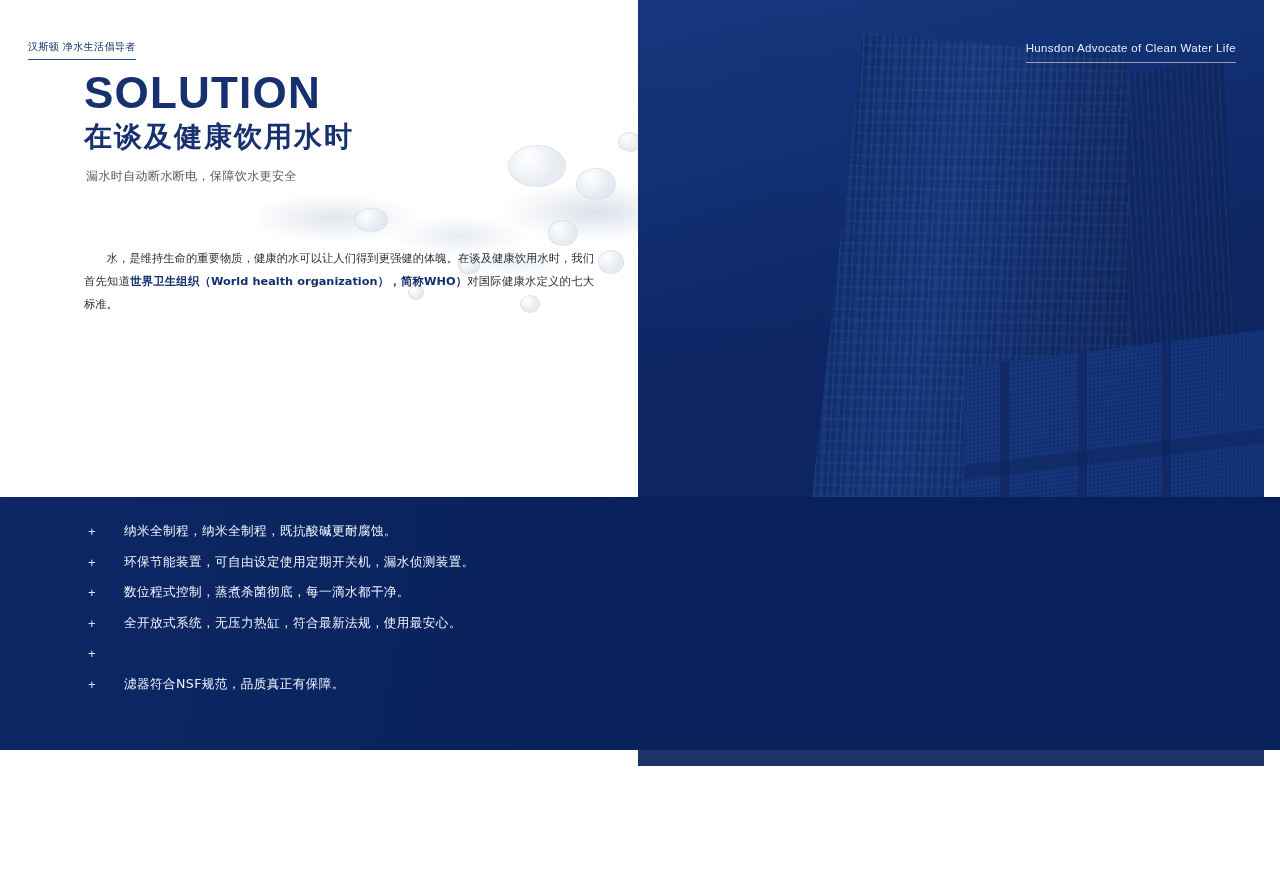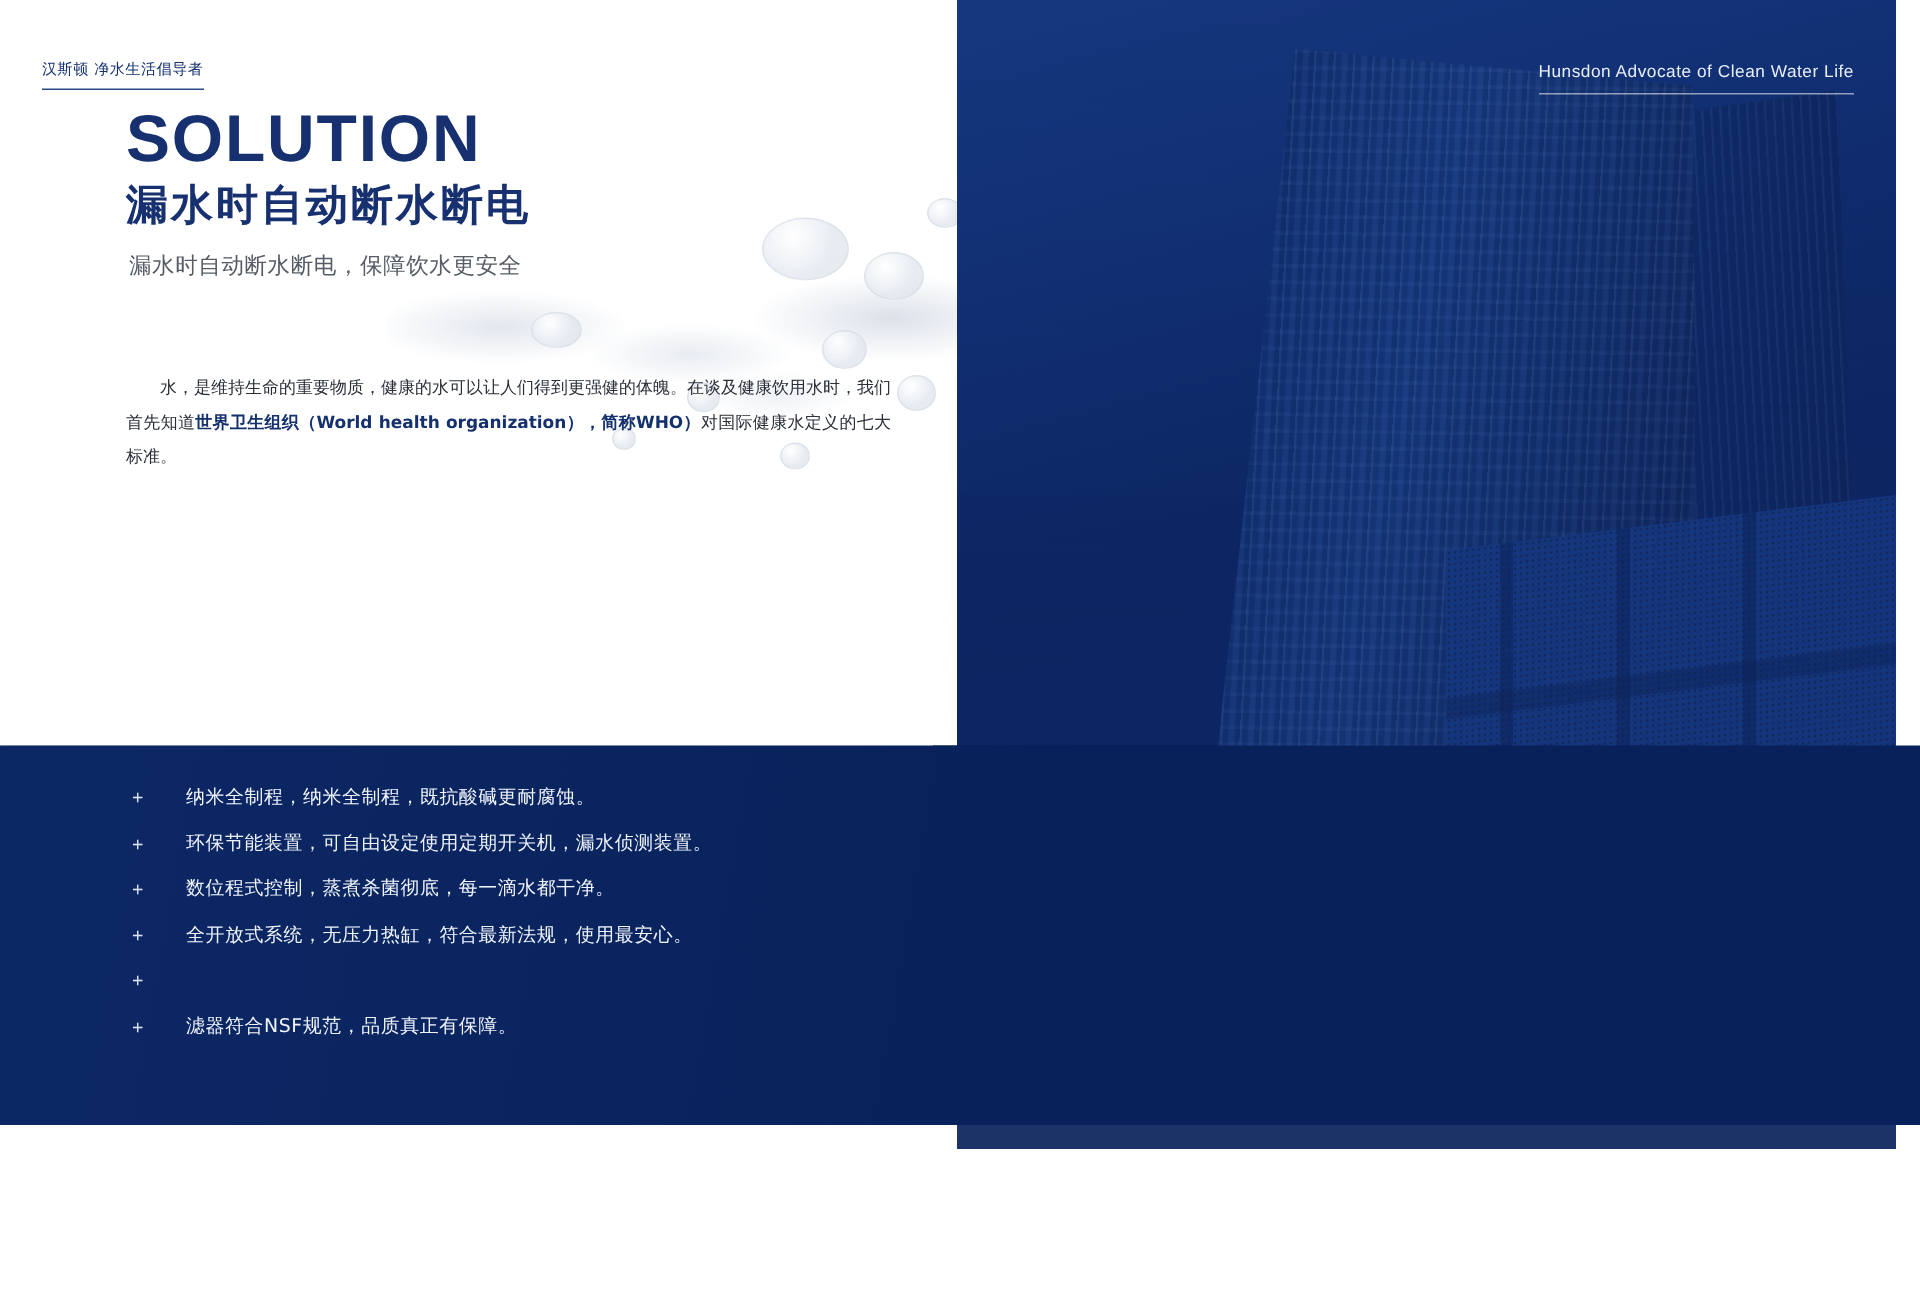--- a/index.html
+++ b/index.html
@@ -182,21 +182,21 @@
     font-size:44px; font-weight:800; color:#17306f;
     letter-spacing:1.2px; line-height:1.05;
   }
   .title-cn{
     position:absolute; left:84px; top:118px;
     font-size:28px; font-weight:700; color:#17306f; letter-spacing:2px;
     font-family:"DejaVu Sans","Liberation Sans",sans-serif;
   }
   .subtitle{
     position:absolute; left:86px; top:168px;
-    font-size:15px; color:#565c66; letter-spacing:.4px;
+    font-size:12px; color:#565c66; letter-spacing:.4px;
     font-family:"DejaVu Sans","Liberation Sans",sans-serif;
   }
 
   .body-copy{
     position:absolute; left:84px; top:247px; width:510px;
     font-size:11.3px; line-height:2.05; color:#2a2f38; text-align:justify;
     font-family:"DejaVu Sans","Liberation Sans",sans-serif;
   }
   .body-copy p{ text-indent:2em; }
   .body-copy p + p{ margin-top:14px; }
@@ -305,21 +305,21 @@
       <div class="blob" style="left:96px;  top:168px; width:34px; height:24px;"></div>
       <div class="blob" style="left:262px; top:255px; width:20px; height:18px;"></div>
       <div class="blob" style="left:360px; top:92px;  width:24px; height:20px;"></div>
     </div>
 
     <div class="brand">
       <span>汉斯顿 净水生活倡导者</span>
     </div>
 
     <div class="title-en">SOLUTION</div>
-    <div class="title-cn">漏水时自动断水断电</div>
+    <div class="title-cn">在谈及健康饮用水时</div>
     <div class="subtitle">漏水时自动断水断电，保障饮水更安全</div>
 
     <div class="body-copy">
       <p><span>水，是维持生命的重要物质，健康的水可以让人们得到更强健的体魄。在谈及健康饮用水时，我们首先知道</span><b>世界卫生组织（World health organization），简称WHO）</b><span>对国际健康水定义的七大标准。</span></p>
     </div>
   </div>
 
   <div class="bullet-band">
     <div class="bullets">
       <div class="bullet">

